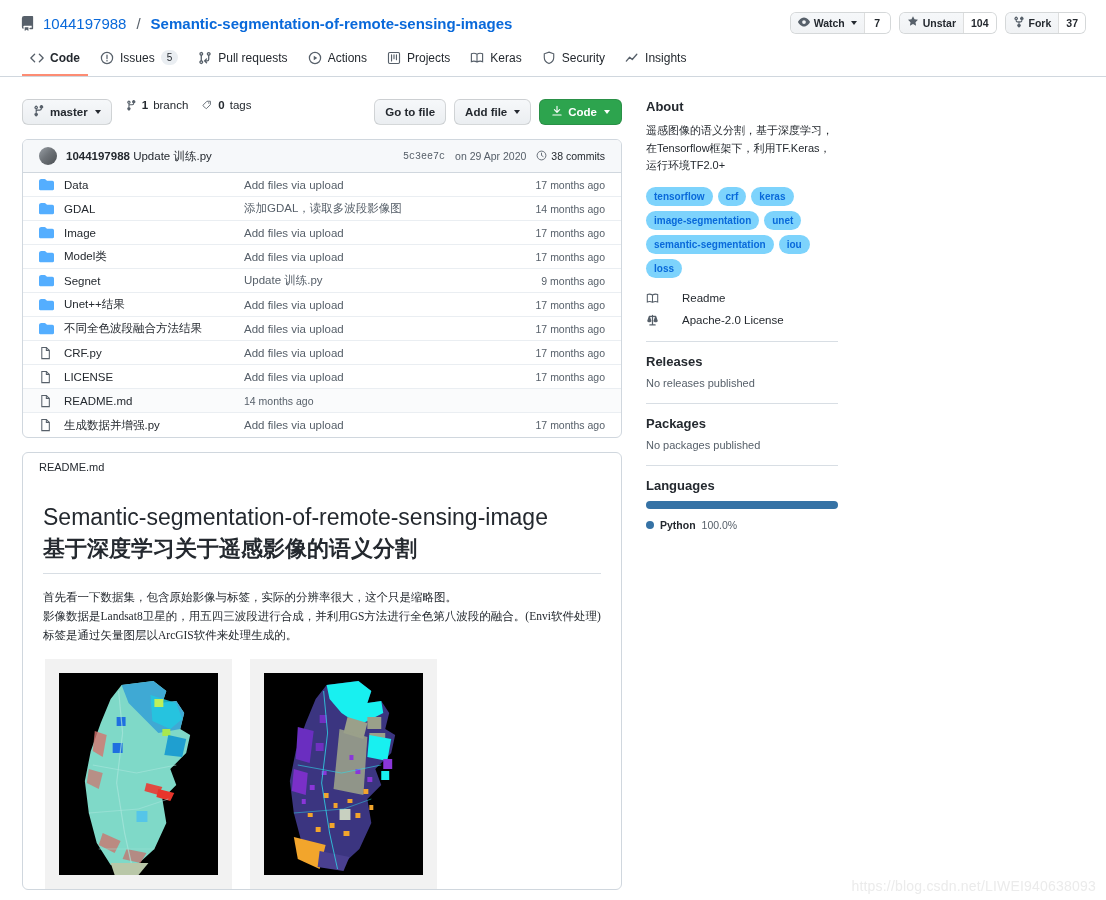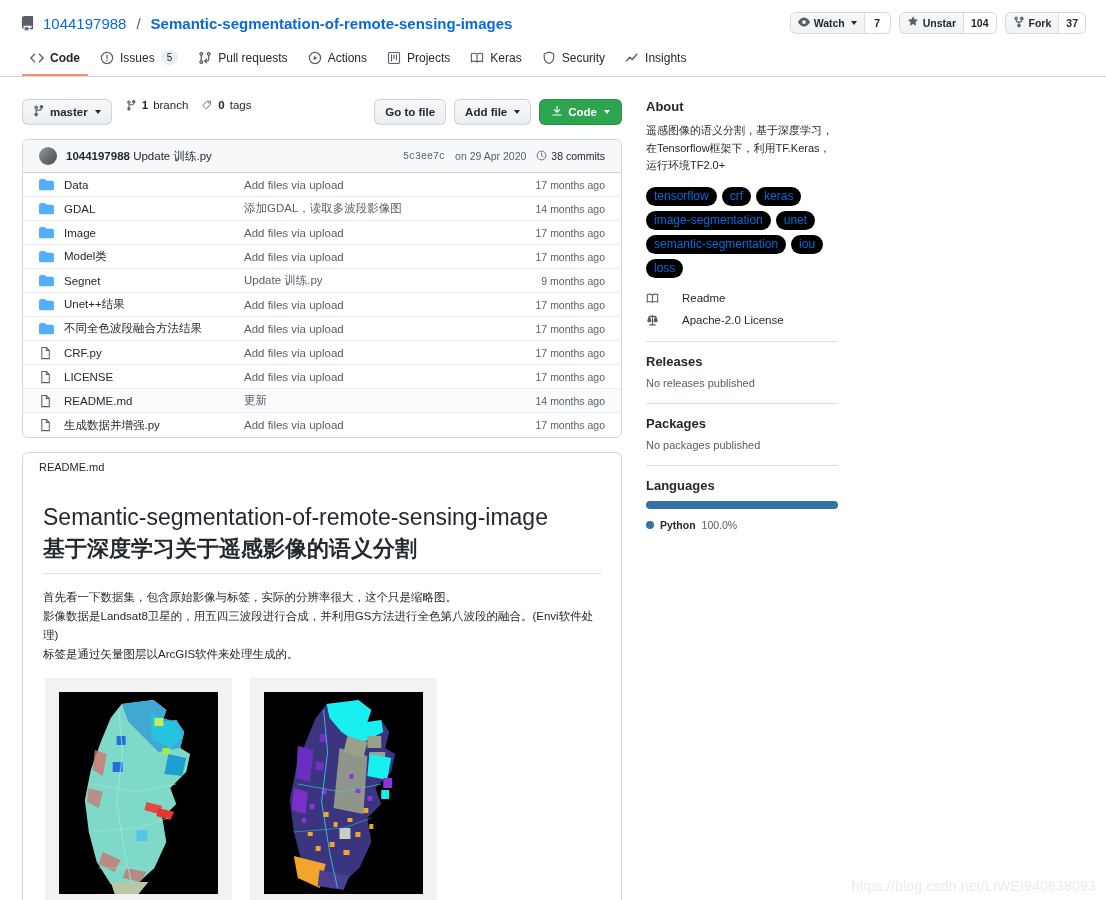--- a/index.html
+++ b/index.html
@@ -178,23 +178,23 @@
   .fig-inner { width: 100%; height: 100%; background: #000; position: relative; overflow: hidden; }
 
   
   .side-h {
     font-size: 13px; font-weight: 600; color: #24292f;
     margin: 0 0 8px 0;
   }
   .side-desc { font-size: 11px; color: #24292f; line-height: 1.6; margin: 0 0 12px 0; }
   .topics { display: flex; flex-wrap: wrap; gap: 5px; margin-bottom: 14px; }
   .topic {
-    background: #000000; color: #0969da;
+    background: #7dd3fc; color: #0969da;
     border-radius: 2em; padding: 2px 8px;
-    font-size: 12px; line-height: 15px; font-weight: 400;
+    font-size: 10px; line-height: 15px; font-weight: 700;
   }
   .side-link {
     display: flex; align-items: center; gap: 23px;
     font-size: 11.5px; color: #24292f; margin-bottom: 9px;
   }
   .side-link .sicon { color: #57606a; display: flex; }
   .side-hr { border: none; border-top: 1px solid #d8dee4; margin: 14px 0 12px 0; }
   .side-empty { font-size: 11px; color: #57606a; }
   .lang-bar {
     height: 8px; border-radius: 6px; overflow: hidden;
@@ -514,21 +514,20 @@
           <span class="fage">17 months ago</span>
         </div>
         <div class="frow alt">
           <span class="fic">
               <svg width="14" height="14" viewBox="0 0 16 16" fill="none" stroke="#57606a" stroke-width="1.2">
                 <path d="M3.2 1.6h5.2l3.4 3.4v9.4H3.2z"></path>
                 <path d="M8.4 1.6V5h3.4"></path>
               </svg>
             </span>
           <span class="fname">README.md</span>
-          <span class="fmsg">更新</span>
           <span class="fage">14 months ago</span>
         </div>
         <div class="frow">
           <span class="fic">
               <svg width="14" height="14" viewBox="0 0 16 16" fill="none" stroke="#57606a" stroke-width="1.2">
                 <path d="M3.2 1.6h5.2l3.4 3.4v9.4H3.2z"></path>
                 <path d="M8.4 1.6V5h3.4"></path>
               </svg>
             </span>
           <span class="fname">生成数据并增强.py</span>
@@ -539,21 +538,21 @@
     </div>
 
     <div class="readme-box">
       <div class="readme-head">README.md</div>
       <div class="readme-body">
         <h1 class="readme-h1">
           <span>Semantic-segmentation-of-remote-sensing-image</span>
           <span class="cn">基于深度学习关于遥感影像的语义分割</span>
         </h1>
         <hr class="readme-hr">
-        <p class="readme-p" style="white-space: pre-line;">首先看一下数据集，包含原始影像与标签，实际的分辨率很大，这个只是缩略图。
+        <p class="readme-p" style="white-space: pre-line; font-family: Liberation Serif, serif;">首先看一下数据集，包含原始影像与标签，实际的分辨率很大，这个只是缩略图。
 影像数据是Landsat8卫星的，用五四三波段进行合成，并利用GS方法进行全色第八波段的融合。(Envi软件处理)
 标签是通过矢量图层以ArcGIS软件来处理生成的。</p>
 
         <div class="figs">
           <div class="fig">
             <div class="fig-inner">
               <svg width="100%" height="100%" viewBox="0 0 160 202" preserveAspectRatio="none">
                 <rect width="160" height="202" fill="#000000"></rect>
                 <g>
                   <path d="M63 12 L95 8 L108 18 L104 30 L118 28 L126 40 L122 56 L132 62 L128 80 L112 96 L118 112 L104 126 L108 150 L96 176 L74 196 L52 192 L38 170 L30 140 L26 108 L32 78 L42 50 L52 26 Z" fill="#7fd9c8"></path>

